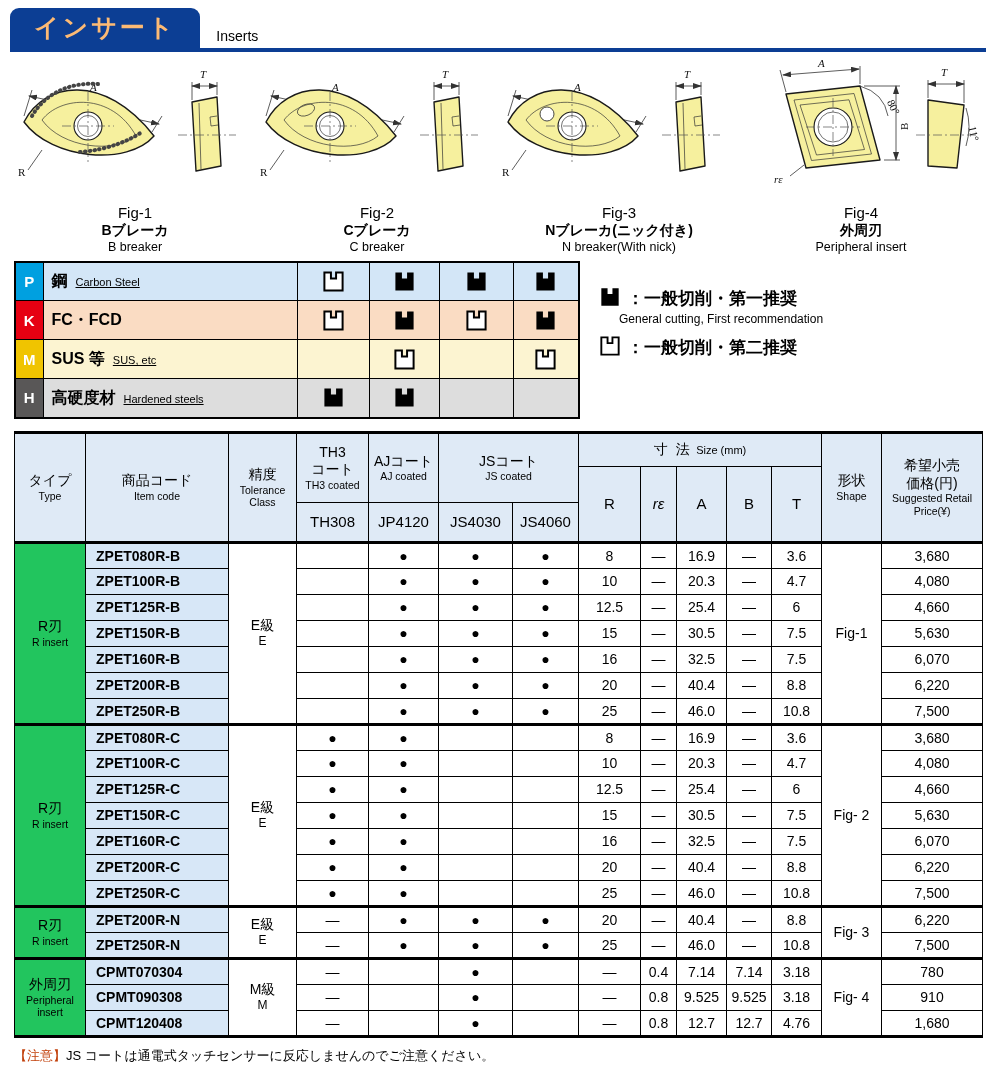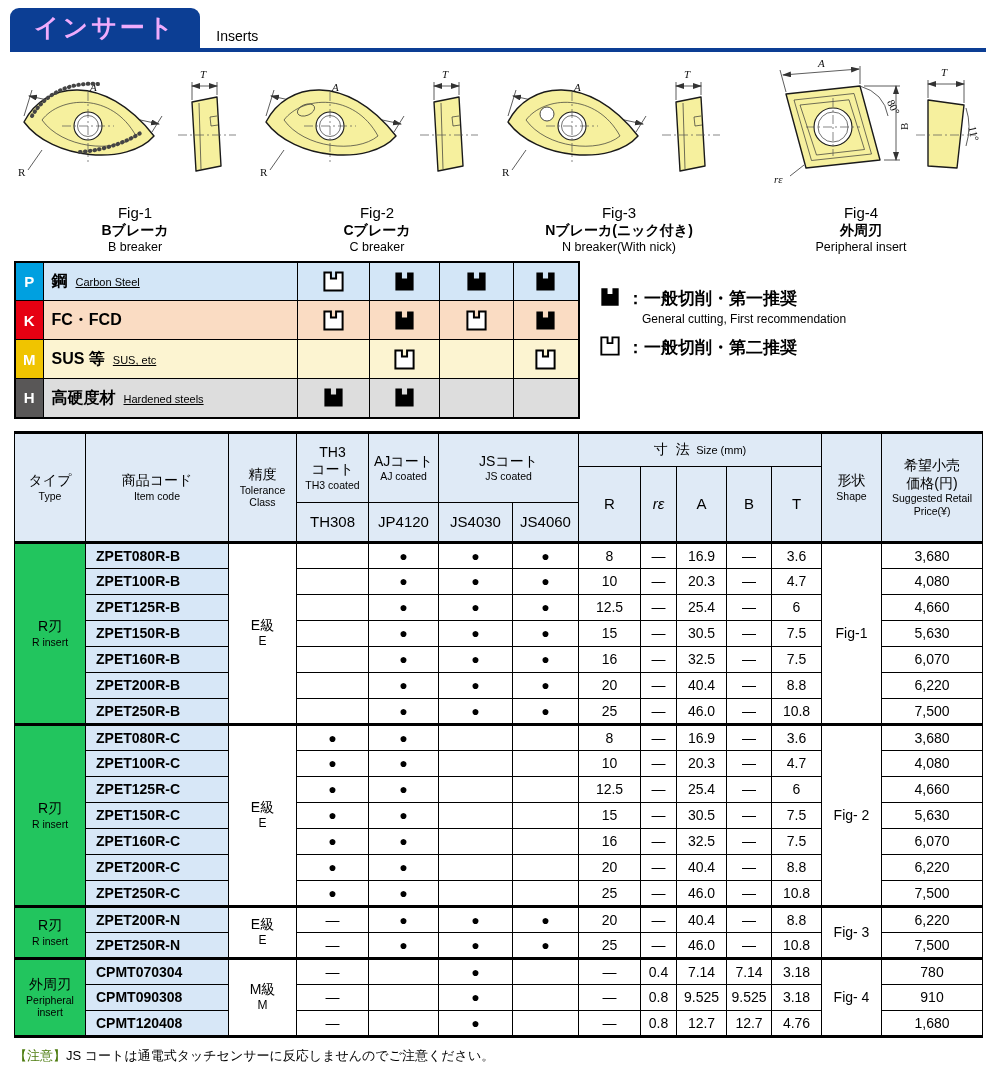--- a/index.html
+++ b/index.html
@@ -2,21 +2,21 @@
 <html><head>
 <meta charset="utf-8">
 <style>
   * { box-sizing: border-box; margin: 0; padding: 0; }
   html,body { background:#fff; }
   body { width:996px; height:1068px; font-family:"Liberation Sans", sans-serif; color:#000; overflow:hidden; }
   .page { position:relative; width:996px; height:1068px; background:#fff; }
 
   
   .hdr { display:flex; align-items:flex-end; padding:8px 10px 0; }
-  .title-tab { display:inline-block; background:#0c3e94; color:#f0abfc; font-size:25px; font-weight:bold;
+  .title-tab { display:inline-block; background:#0c3e94; color:#fdba74; font-size:25px; font-weight:bold;
                padding:4px 24px 6px; border-radius:9px 9px 0 0; letter-spacing:3px; line-height:1.2; }
   .subtitle { font-size:14px; margin-left:16px; padding-bottom:4px; }
   .rule { height:4px; background:#0c3e94; margin:0 10px; }
 
   
   .figs { display:flex; justify-content:space-between; padding:4px 16px 0; }
   .fig { width:238px; text-align:center; }
   .fig-art svg { display:block; }
   .figcap .l1 { font-size:15px; line-height:1.2; }
   .figcap .l2 { font-size:14px; line-height:1.25;font-weight:bold; }
@@ -40,21 +40,21 @@
   .mat .name { padding-left:8px; }
   .mat .name .jp { font-size:16px; font-weight:bold; }
   .mat .name .en { font-size:11px; margin-left:8px;text-decoration:underline; }
   .mat .mk { text-align:center; }
   .mat .mk svg { vertical-align:middle; }
 
   .legend { position:absolute; left:586px; top:26px; width:390px; }
   .lg-row { display:flex; align-items:center; gap:7px; }
   .lg-row svg { flex:0 0 auto; }
   .lg-jp { font-size:17px; font-weight:bold; }
-  .lg-en { font-size:12px; margin:1px 0 10px 42px; }
+  .lg-en { font-size:12px; margin:1px 0 10px 19px; }
 
   
   table.main { width:968px; border-collapse:collapse; table-layout:fixed; margin:8px 0 0 14px;
                border:1px solid #000; border-top:3px solid #000; border-bottom:3px solid #000; }
   .main th, .main td { border:1px solid #000; text-align:center; vertical-align:middle; overflow:hidden; }
   .main thead th { background:#dfeaf6; font-weight:normal; padding:1px 0; }
   .main thead { border-bottom:2px solid #000; }
   .main tbody.block { border-top:3px solid #000; }
   .main tr.h1 { height:34px; } .main tr.h2 { height:36px; } .main tr.h3 { height:40px; }
   .main tbody td { height:26px; font-size:14px; padding:0; }
@@ -67,21 +67,21 @@
   .size-head .en { font-size:11px; }
   .cell-code { background:#d7e7f7; text-align:left !important; padding-left:10px !important; font-weight:bold; font-size:14.5px; }
   .cell-type { background:#22c55e; }
   .dot { font-size:15px; }
   .dash { font-size:14px; }
   .price { font-size:14.5px; }
   .num { font-size:14px; }
 
   
   .note { margin:9px 14px 0; font-size:13px; }
-  .note-label { color:#4d7c0f; }
+  .note-label { color:#c2410c; }
 </style>
 </head>
 <body>
 
 <div class="page">
 
   <div class="hdr">
     <span class="title-tab">インサート</span>
     <span class="subtitle">Inserts</span>
   </div>

